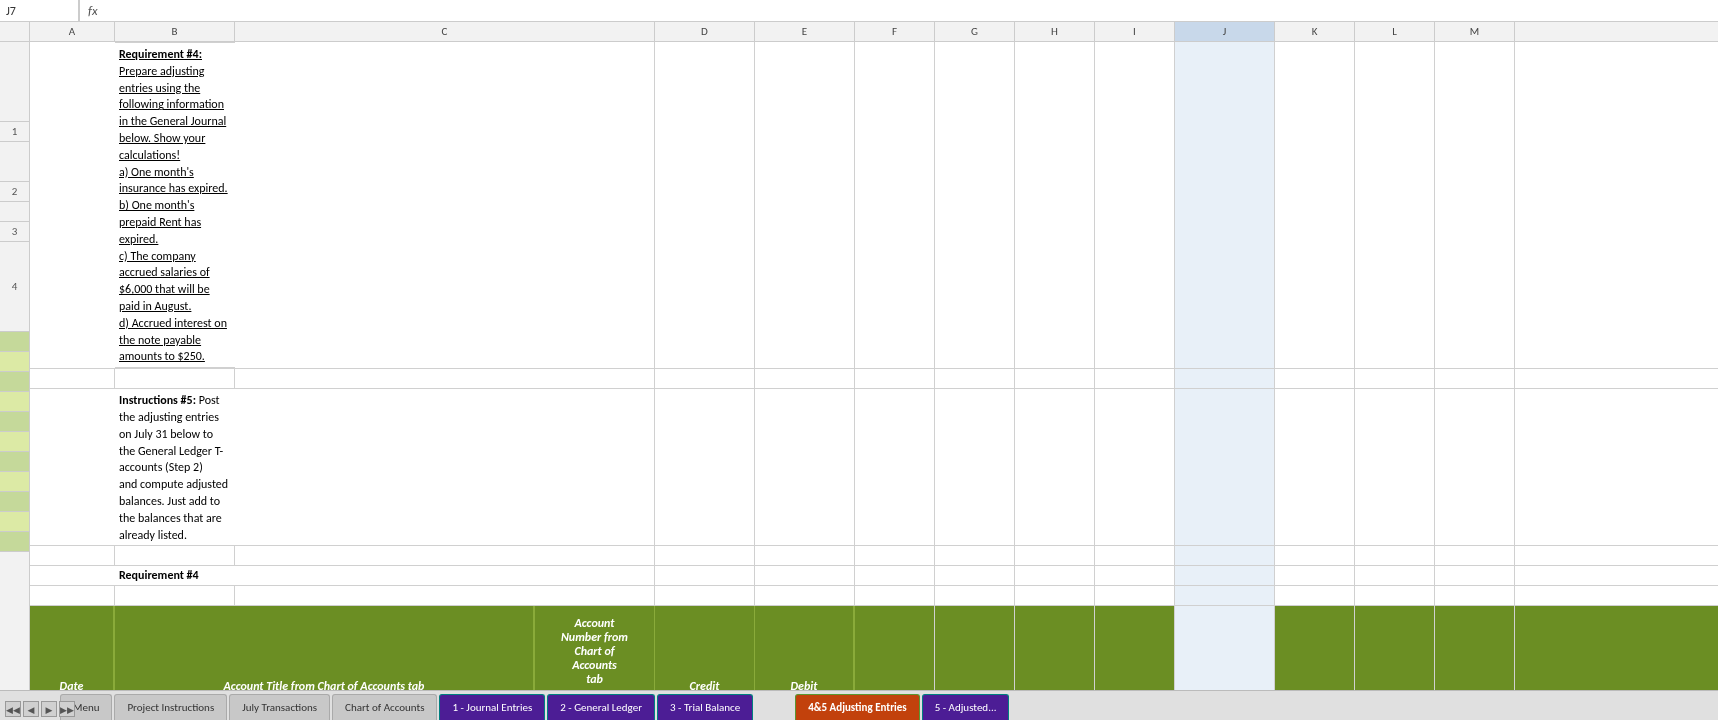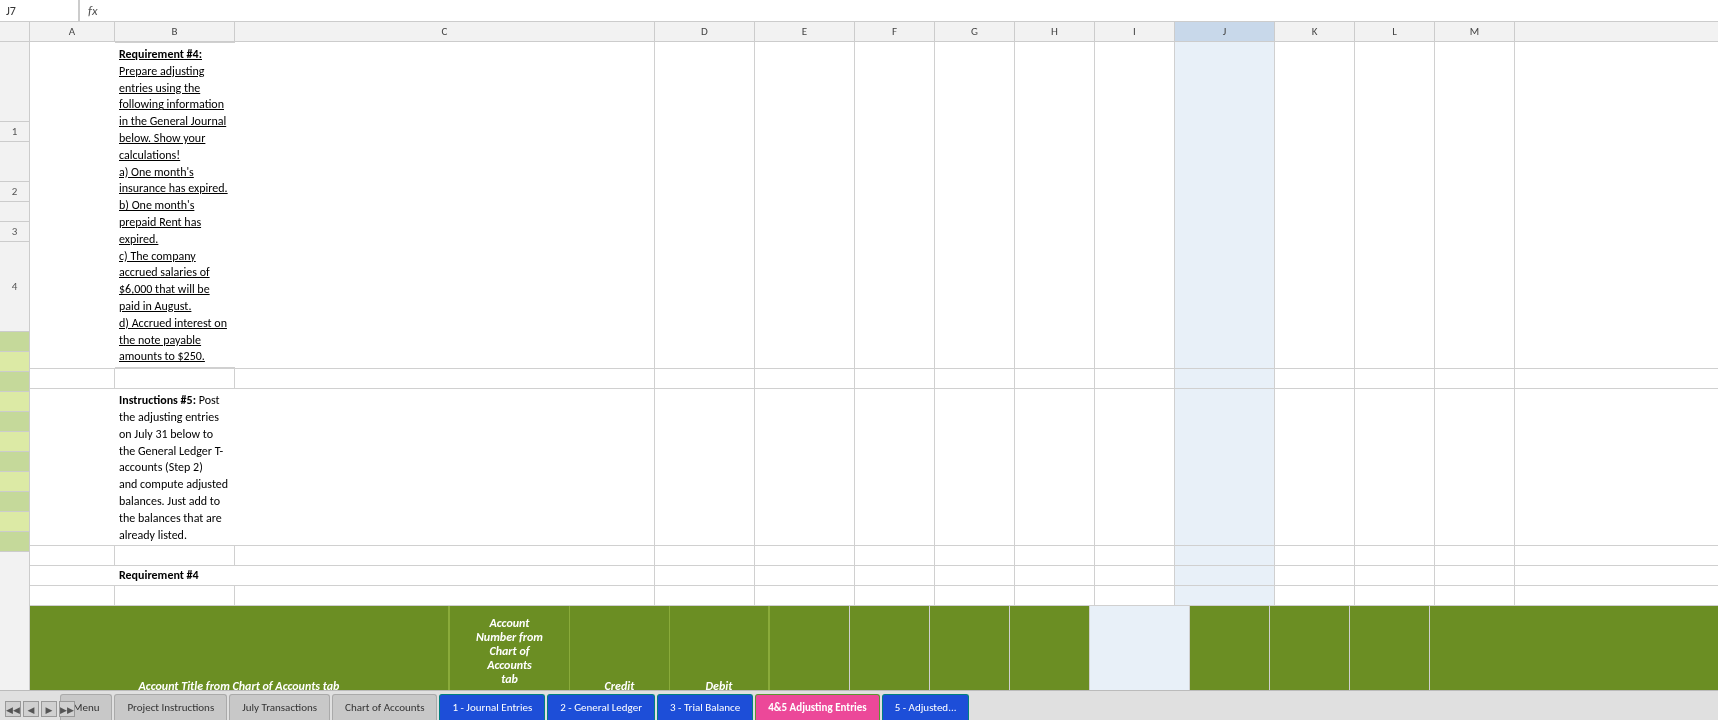--- a/index.html
+++ b/index.html
@@ -165,29 +165,30 @@
       border-bottom: none;
       cursor: pointer;
       white-space: nowrap;
       border-radius: 3px 3px 0 0;
     }
     .tab.inactive {
       background: #c8c8c8;
       color: #333;
     }
     .tab.teal-tab {
-      background: #1d4ed8;
+      background: #4c1d95;
       color: #fff;
       border-color: #008080;
     }
     .tab.active-green {
-      background: #ec4899;
+      background: #c2410c;
       color: #fff;
       border-color: #5a9632;
       font-weight: bold;
+      margin-left: 40px;
     }
     .tab-nav-btn {
       width: 16px;
       height: 16px;
       background: #d0d0d0;
       border: 1px solid #999;
       display: flex;
       align-items: center;
       justify-content: center;
       font-size: 9px;
@@ -396,20 +397,21 @@
         <div class="cell col-g"></div>
         <div class="cell col-h"></div>
         <div class="cell col-i"></div>
         <div class="cell col-j selected-col"></div>
         <div class="cell col-k"></div>
         <div class="cell col-l"></div>
         <div class="cell col-m"></div>
       </div>
 
       <div class="grid-row header-row" style="background:#6b8e23;">
+        <div class="cell col-a green-header" style="font-style:italic; font-weight:bold; color:white; background:#6b8e23; justify-content:center; align-items:flex-end; border-right:2px solid #8aab3a; border-color:#8aab3a;">Date</div>
         <div class="cell col-c green-header" style="font-style:italic; font-weight:bold; color:white; background:#6b8e23; justify-content:center; align-items:flex-end; border-right:2px solid #8aab3a; border-color:#8aab3a;">Account Title from Chart of Accounts tab</div>
         <div class="cell col-b green-header-tall" style="background:#6b8e23; color:white; border-color:#8aab3a; text-align:center; padding:4px; font-size:12px;">
           <span>Account<br>Number from<br>Chart of<br>Accounts<br>tab</span>
         </div>
         <div class="cell col-e green-header" style="font-style:italic; font-weight:bold; color:white; background:#6b8e23; justify-content:center; align-items:flex-end; border-color:#8aab3a;">Credit</div>
         <div class="cell col-d green-header" style="font-style:italic; font-weight:bold; color:white; background:#6b8e23; justify-content:center; align-items:flex-end; border-right:2px solid #8aab3a; border-color:#8aab3a;">Debit</div>
         <div class="cell col-f"></div>
         <div class="cell col-g"></div>
         <div class="cell col-h"></div>
         <div class="cell col-i"></div>

